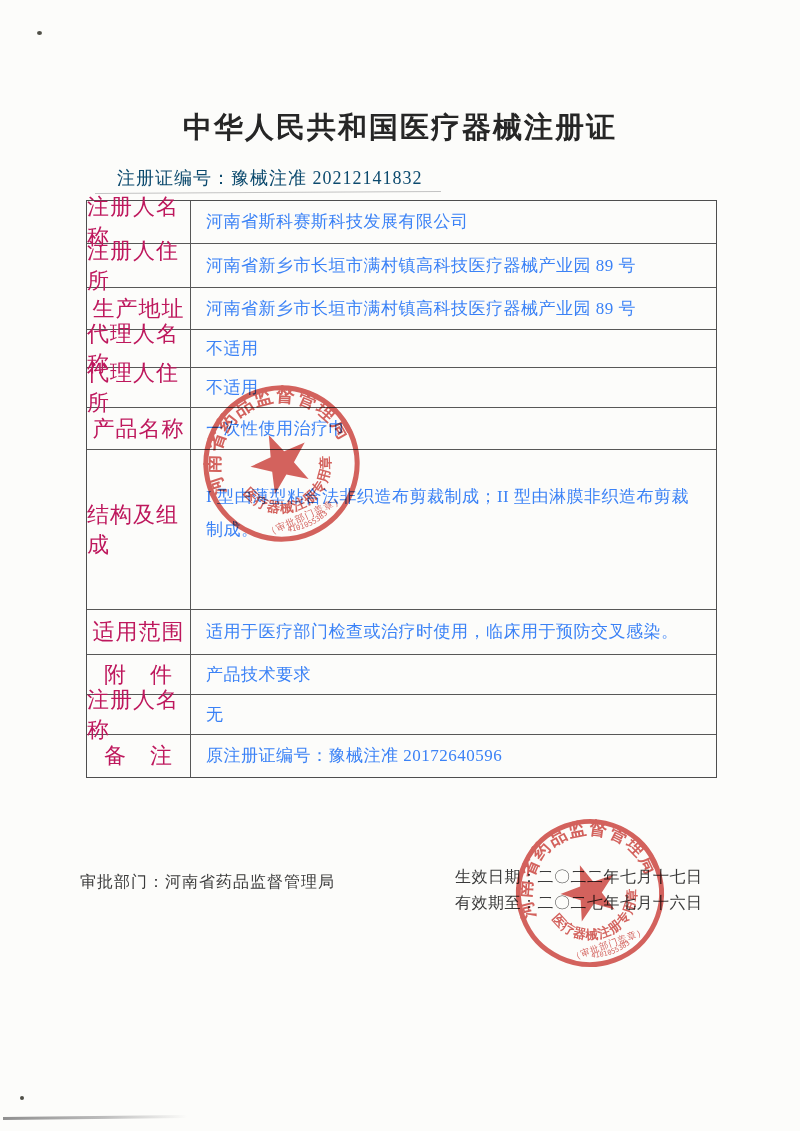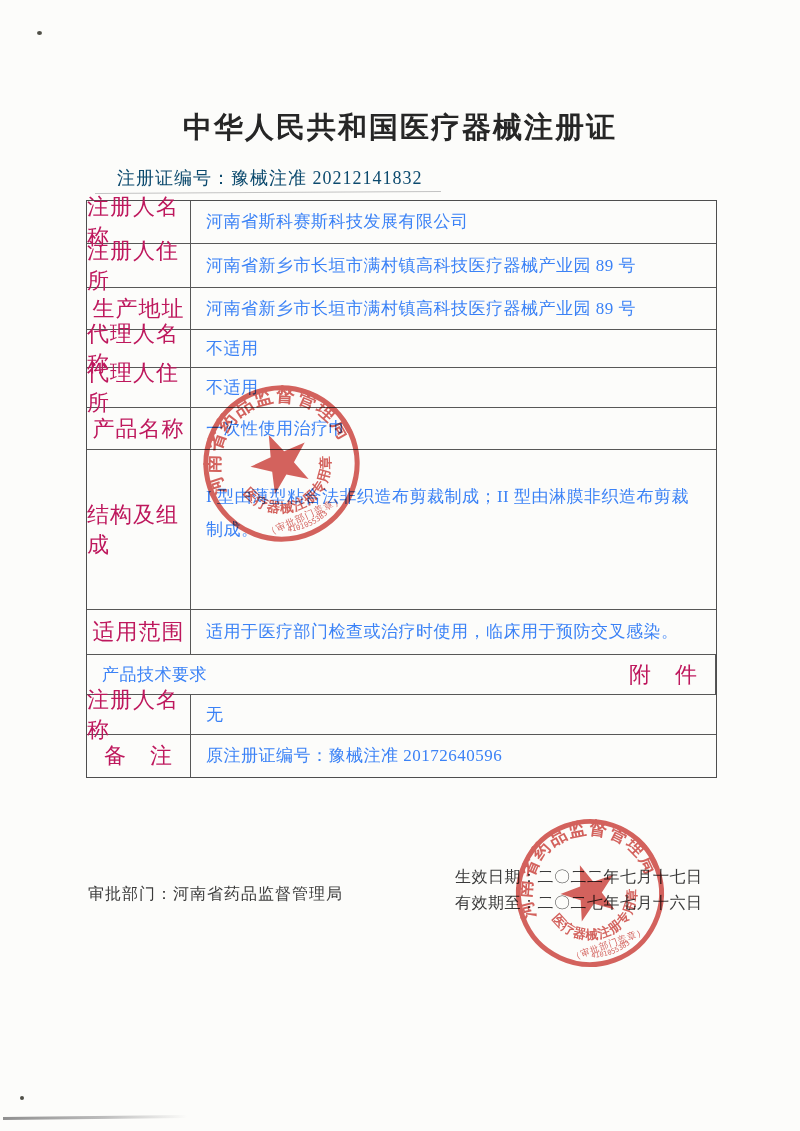--- a/index.html
+++ b/index.html
@@ -35,22 +35,22 @@
     border-right:1.3px solid #575757; flex-shrink:0;
     font-size:22px; letter-spacing:1px; color:#be185d;
   }
   .cell.value {
     flex:1; padding:4px 14px 4px 15px;
     font-size:17px; line-height:1.95; letter-spacing:0.5px; color:#3b82f6;
   }
   .row.align-top .cell.value { align-items:flex-start; padding-top:30px; }
 
   .dept-line {
-    position:absolute; left:88px; top:872px;
-    font-size:16px; letter-spacing:1px; color:#3a3a3a;margin-top:12px;
+    position:absolute; left:80px; top:872px;
+    font-size:16px; letter-spacing:1px; color:#3a3a3a;
   }
   .dates {
     position:absolute; left:455px; top:864px;
     font-size:16px; letter-spacing:0.5px; color:#3a3a3a;
   }
   .date-line { line-height:26px; }
 
   .stamp {
     position:absolute; opacity:0.84; mix-blend-mode:multiply;
     pointer-events:none;
@@ -115,22 +115,22 @@
     </div>
     <div class="row align-top" style="height:160px">
       <div class="cell label">结构及组成</div>
       <div class="cell value">I 型由薄型粘合法非织造布剪裁制成；II 型由淋膜非织造布剪裁制成。</div>
     </div>
     <div class="row" style="height:45px">
       <div class="cell label">适用范围</div>
       <div class="cell value">适用于医疗部门检查或治疗时使用，临床用于预防交叉感染。</div>
     </div>
     <div class="row" style="height:40px">
+      <div class="cell label">附　件</div>
       <div class="cell value">产品技术要求</div>
-      <div class="cell label">附　件</div>
     </div>
     <div class="row" style="height:40px">
       <div class="cell label">注册人名称</div>
       <div class="cell value">无</div>
     </div>
     <div class="row" style="height:43px">
       <div class="cell label">备　注</div>
       <div class="cell value">原注册证编号：豫械注准 20172640596</div>
     </div>
   </div>

